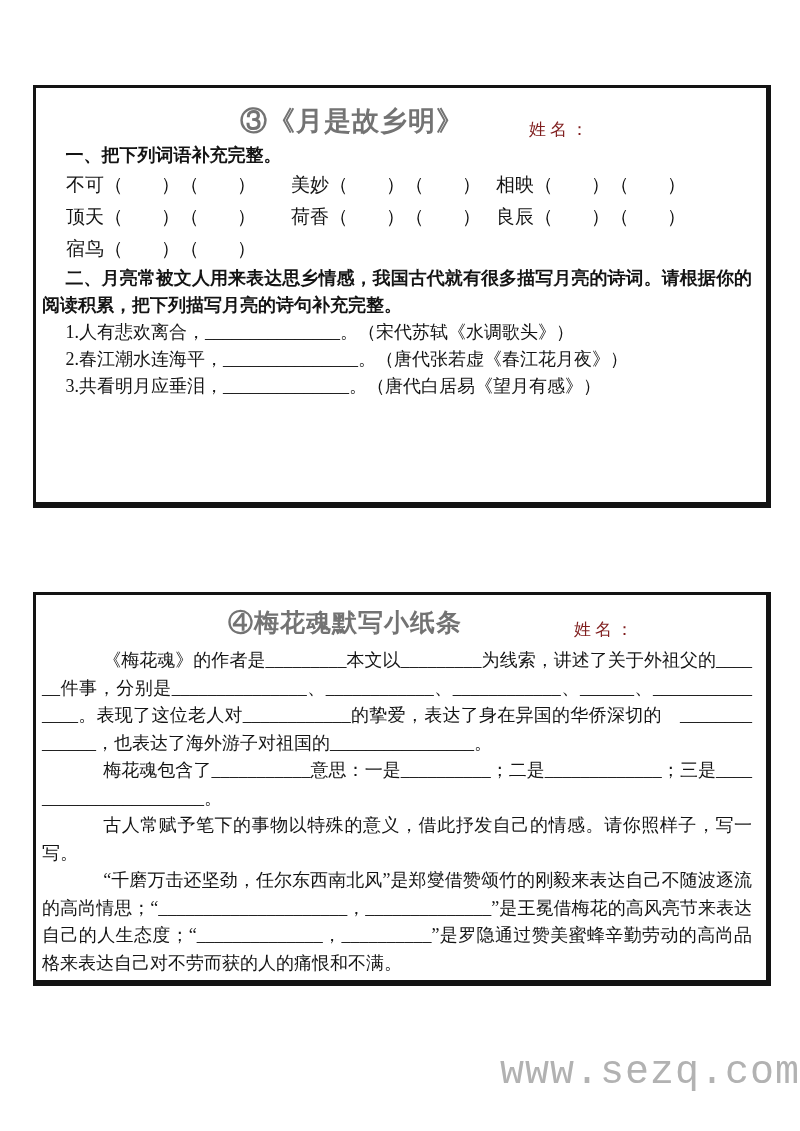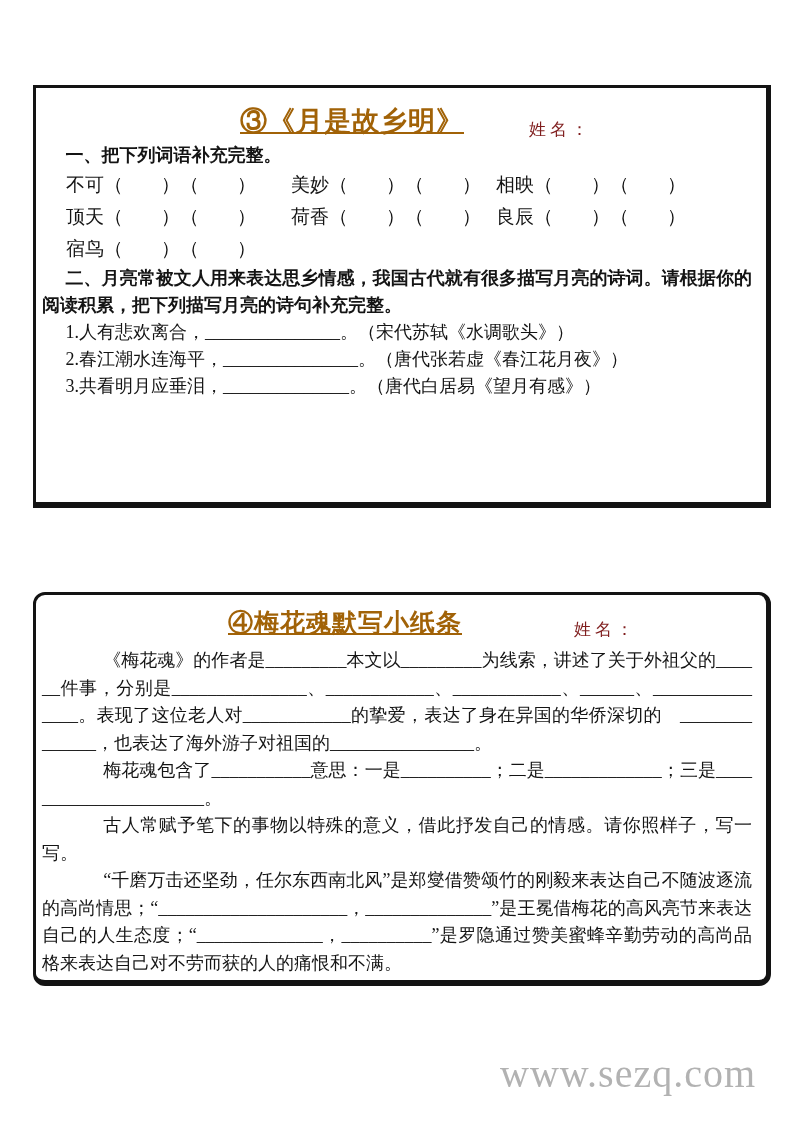--- a/index.html
+++ b/index.html
@@ -18,34 +18,33 @@
     position: absolute;
     left: 33px;
     width: 738px;
     background: #ffffff;
     border: 3px solid #131313;
     border-right-width: 5px;
     border-bottom-width: 6px;
     padding: 6px 14px 4px 6px;
   }
   #box1 { top: 85px;  height: 423px; }
-  #box2 { top: 592px; height: 394px; border-radius: 12px; }
+  #box2 { top: 592px; height: 394px; }
 
   .card-header { position: relative; text-align: center; }
   #box1 .card-header { height: 48px; padding-top: 11px; }
   #box2 .card-header { height: 46px; padding-top: 6px; }
 
   .card-title {
     display: inline-block;
     font-family: "Liberation Sans", sans-serif;
     font-weight: bold;
-    color: #a16207;
+    color: #737373;
     letter-spacing: 1px;
     line-height: 1.2;
-    text-decoration: underline;
   }
   #box1 .card-title { font-size: 27px; transform: translateX(-45px); }
   #box2 .card-title { font-size: 25px; transform: translateX(-52px); }
 
   .name-label {
     position: absolute;
     font-size: 17px;
     letter-spacing: 4px;
     color: #7f1d1d;
     white-space: nowrap;
@@ -74,21 +73,21 @@
     line-height: 32px;
   }
   .word-grid .cell { white-space: nowrap; }
 
   .poem { font-size: 18px; line-height: 27px; text-indent: 1.3em; word-break: break-all; }
 
   .watermark {
     position: absolute;
     left: 500px;
     top: 1050px;
-    font-family: Liberation Serif, serif;
+    font-family: Liberation Mono, monospace;
     font-size: 40px;
     color: #b2b2b2;
     letter-spacing: 1px;
     white-space: nowrap;
   }
 </style>
 </head>
 <body>
 
 <div class="page">

